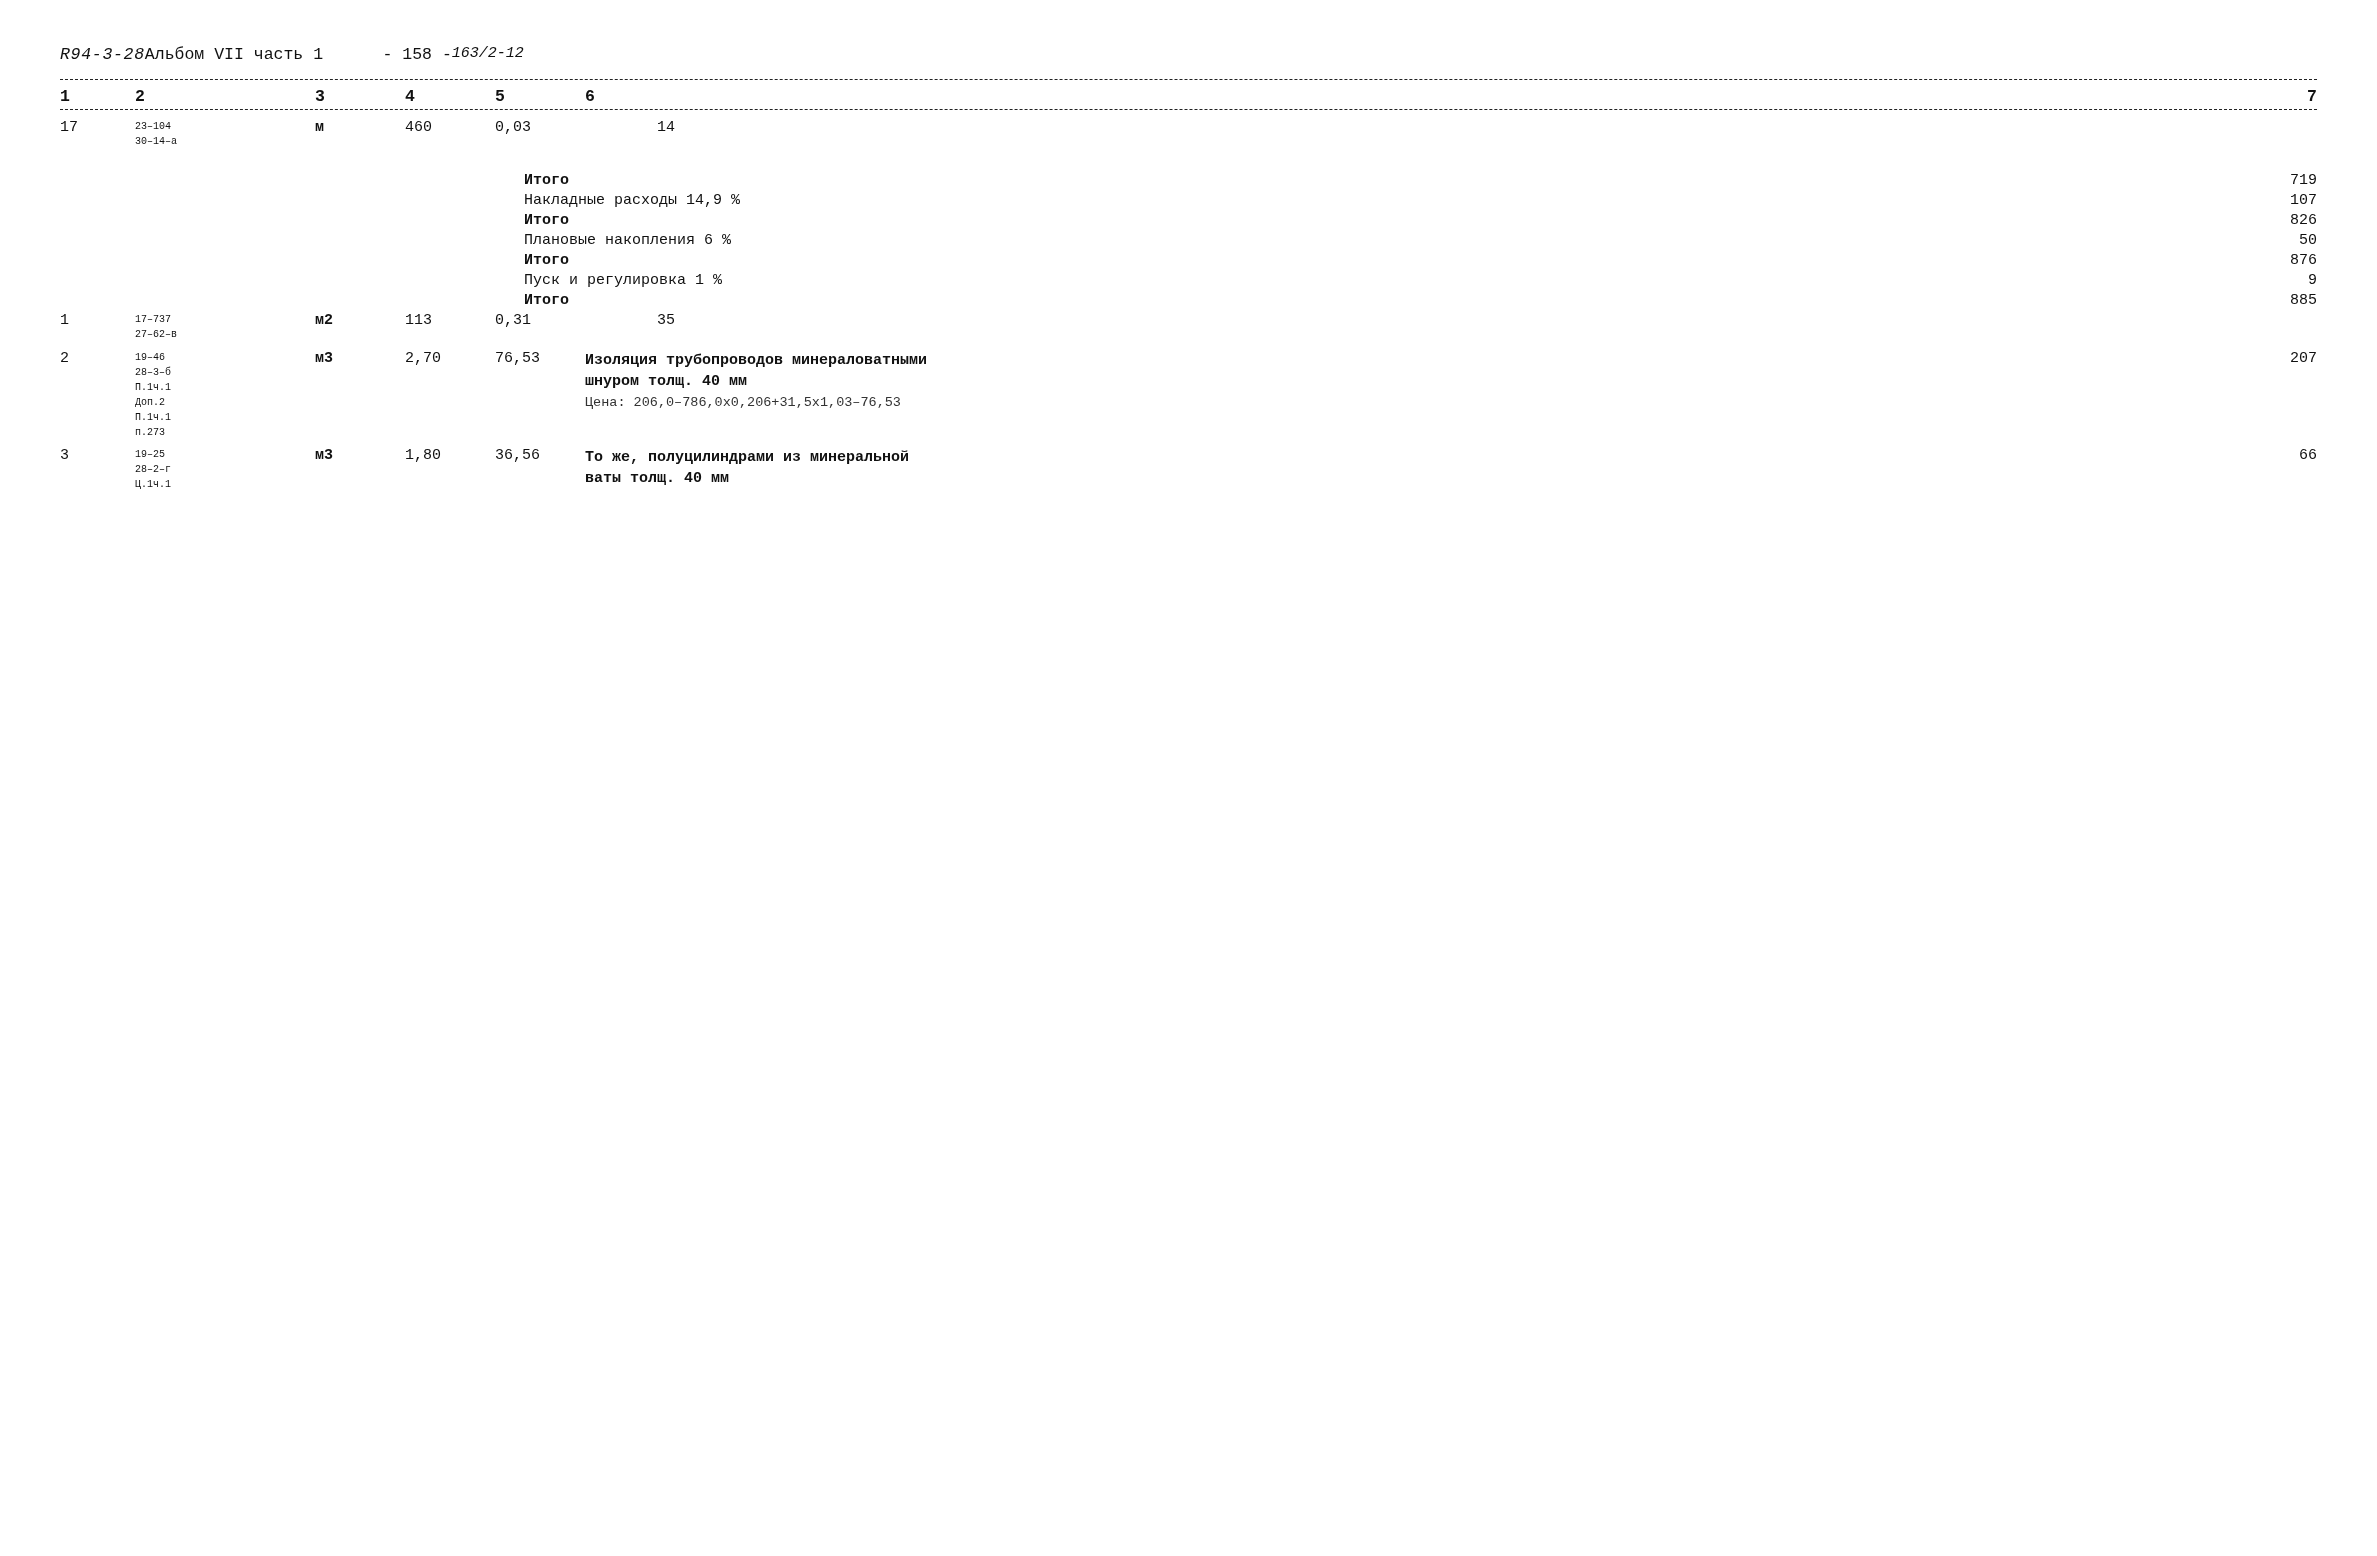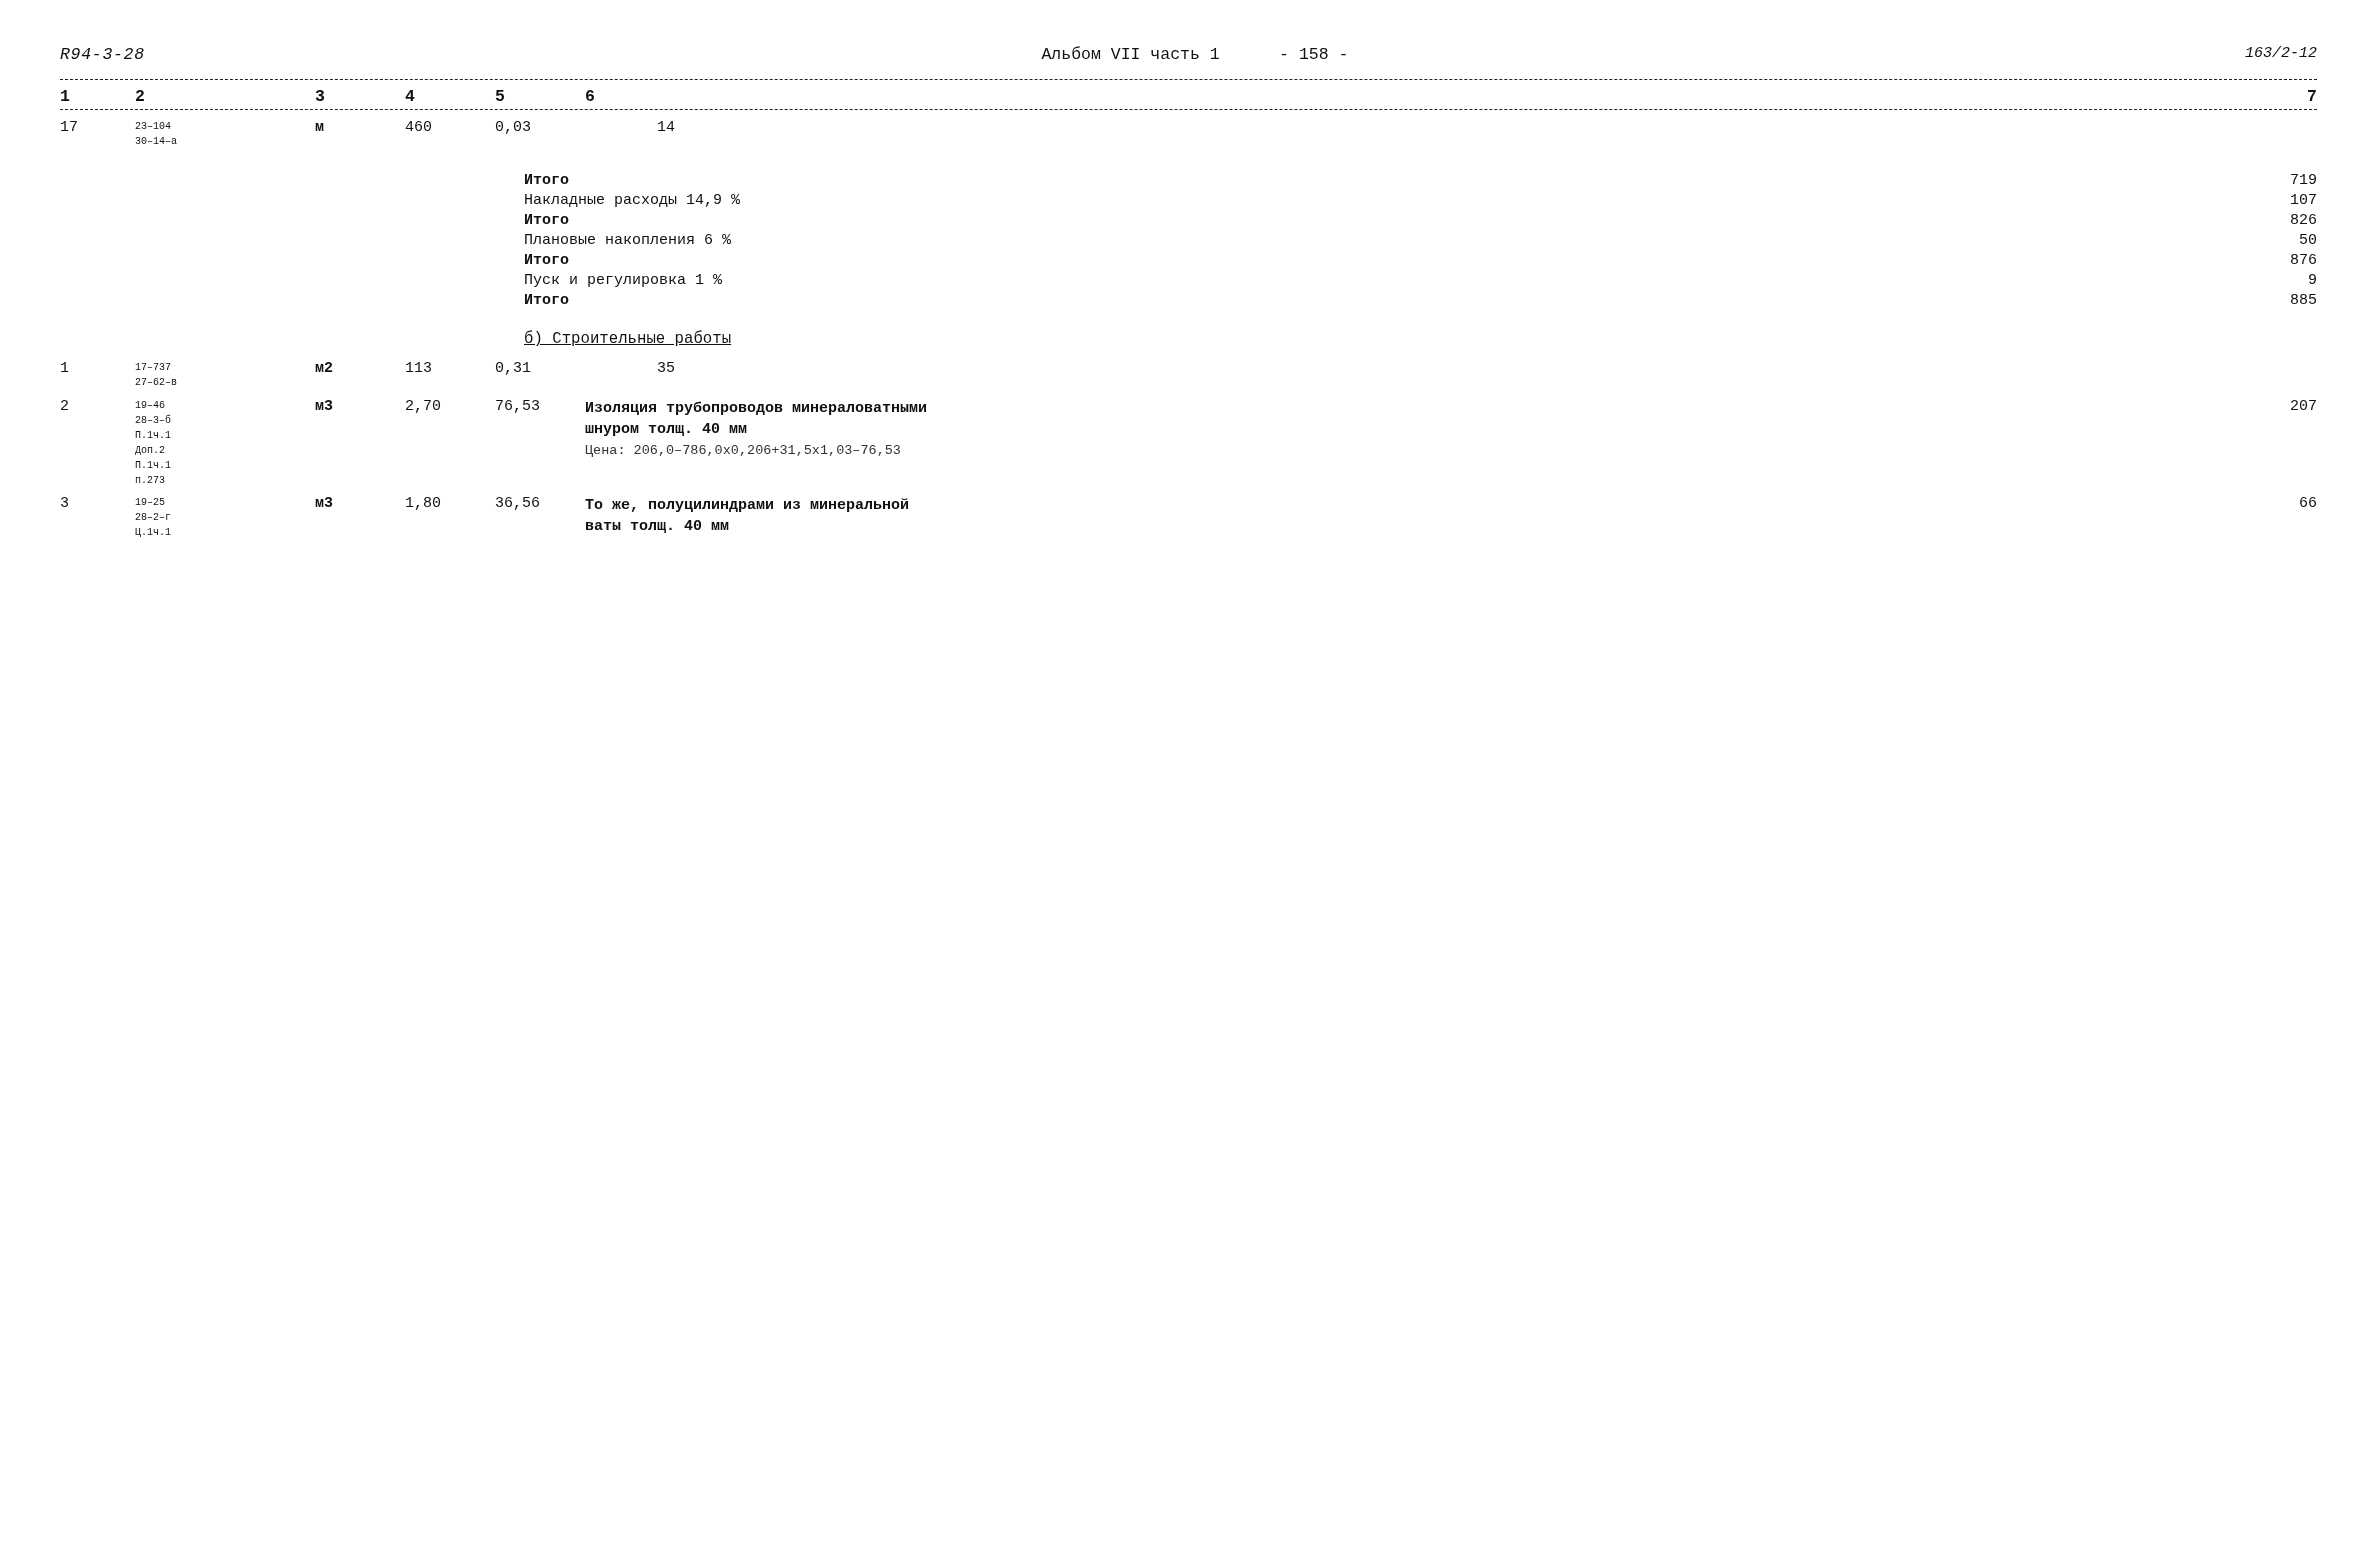--- a/index.html
+++ b/index.html
@@ -9,21 +9,20 @@
       font-size: 11.2px;
       color: #111;
       width: 2377px;
       min-height: 1556px;
       padding: 45px 60px 45px 60px;
       position: relative;
     }
 
     .page-header {
       display: flex;
-      justify-content: space-between;
       align-items: flex-start;
       margin-bottom: 15px;
     }
 
     .header-left {
       font-family: 'Courier New', monospace;
       font-size: 16.5px;
       font-style: italic;
       letter-spacing: 0.7px;
     }
@@ -184,23 +183,20 @@
     <div class="sub-row">
       <div class="sub-label" style="padding-left: 464px;"><span>Пуск и регулировка 1 %</span></div>
       <div class="sub-value">9</div>
     </div>
     <div class="sub-row">
       <div class="sub-label" style="padding-left: 464px;"><strong>Итого</strong></div>
       <div class="sub-value">885</div>
     </div>
   </div>
 
-  <div style="padding-left: 464px; margin: 21px 0 12px 0;">
-    <span class="section-label">б) Строительные работы</span>
-  </div>
 
   <div class="trow">
     <div class="col1">1</div>
     <div class="col2 col2-multi">17–737<br>27–62–в</div>
     <div class="col3"><strong>м2</strong></div>
     <div class="col4">113</div>
     <div class="col5">0,31</div>
     <div class="col7">35</div>
   </div>
 

